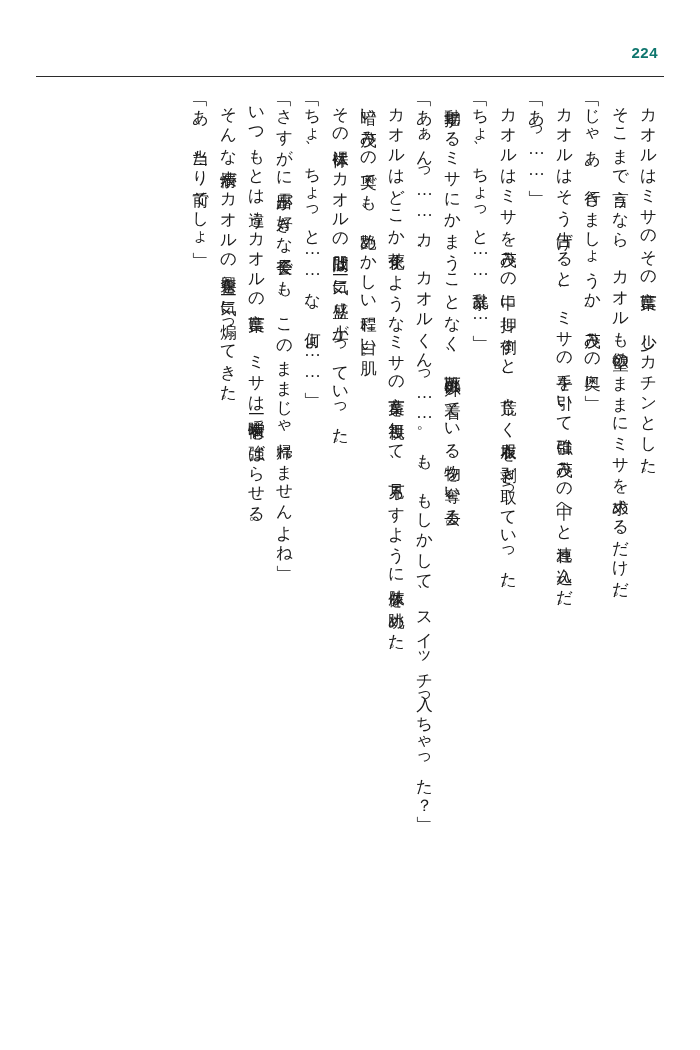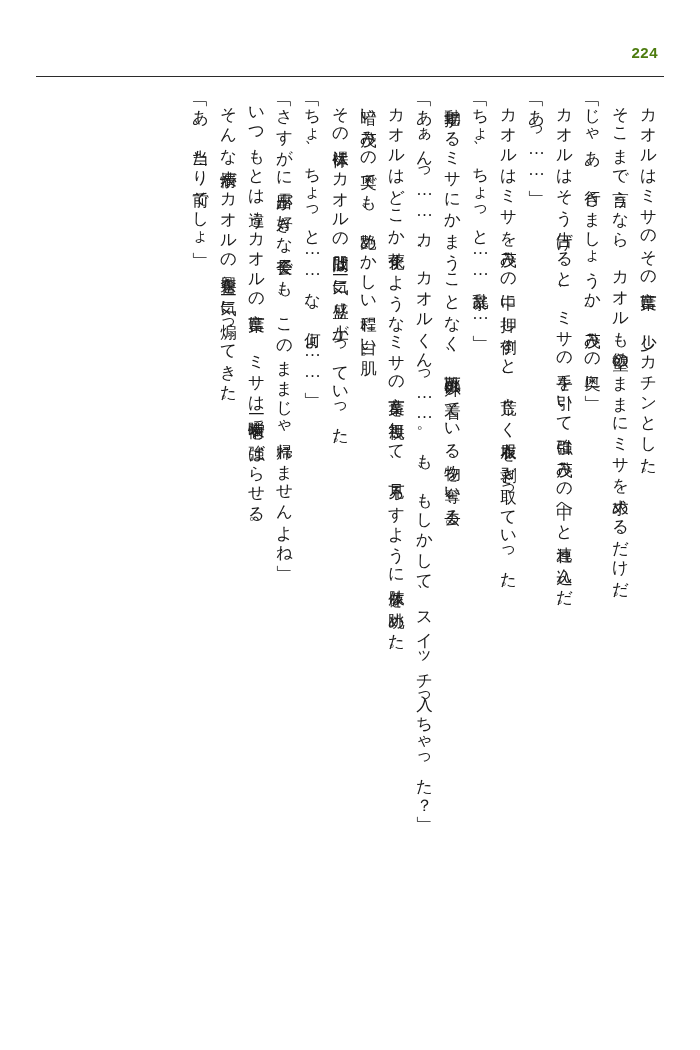--- a/index.html
+++ b/index.html
@@ -22,21 +22,21 @@
     box-sizing: border-box;
   }
   .page-number {
     position: absolute;
     top: 44px;
     right: 42px;
     font-family: "Liberation Sans", "DejaVu Sans", sans-serif;
     font-size: 15px;
     font-weight: bold;
     letter-spacing: 0.5px;
-    color: #4d7c0f;
+    color: #0f766e;
   }
   .rule {
     position: absolute;
     top: 76px;
     left: 36px;
     right: 36px;
     height: 1px;
     background: #2b2b2b;
   }
   .body-text {

